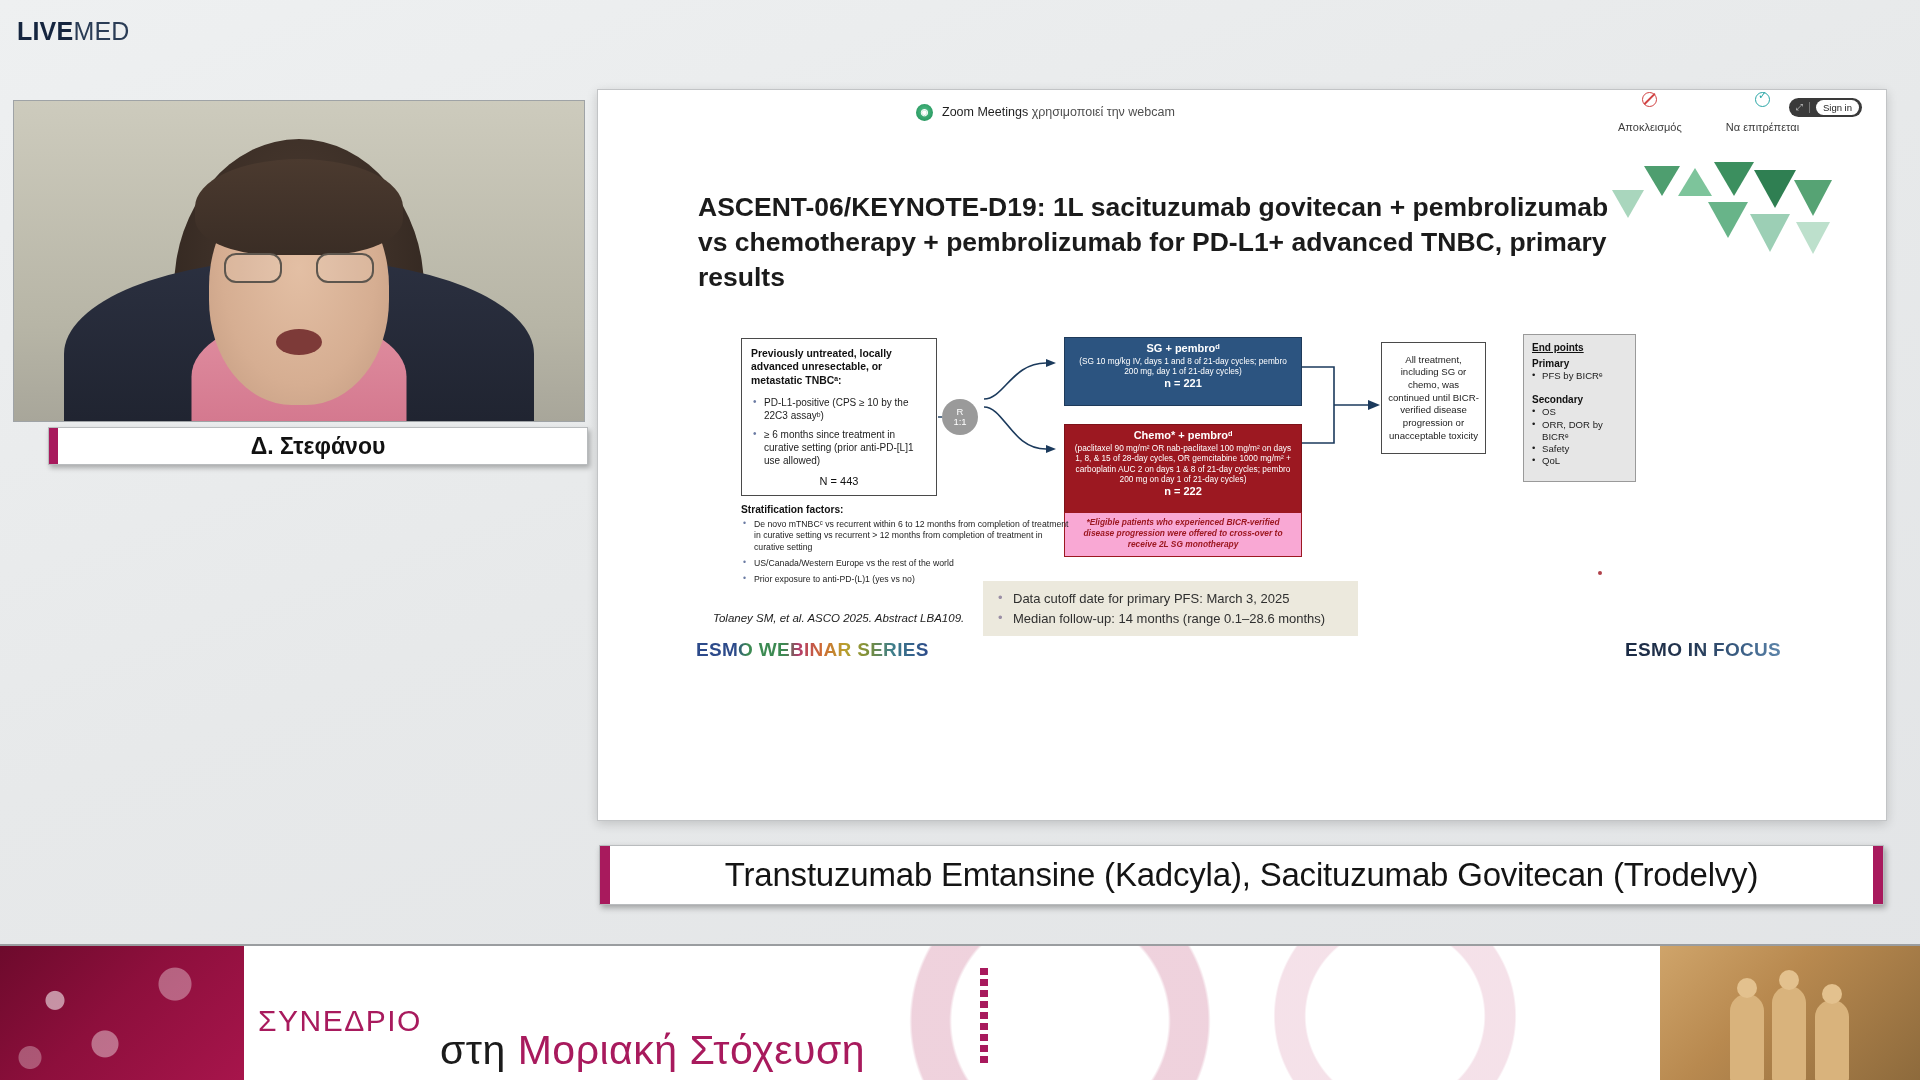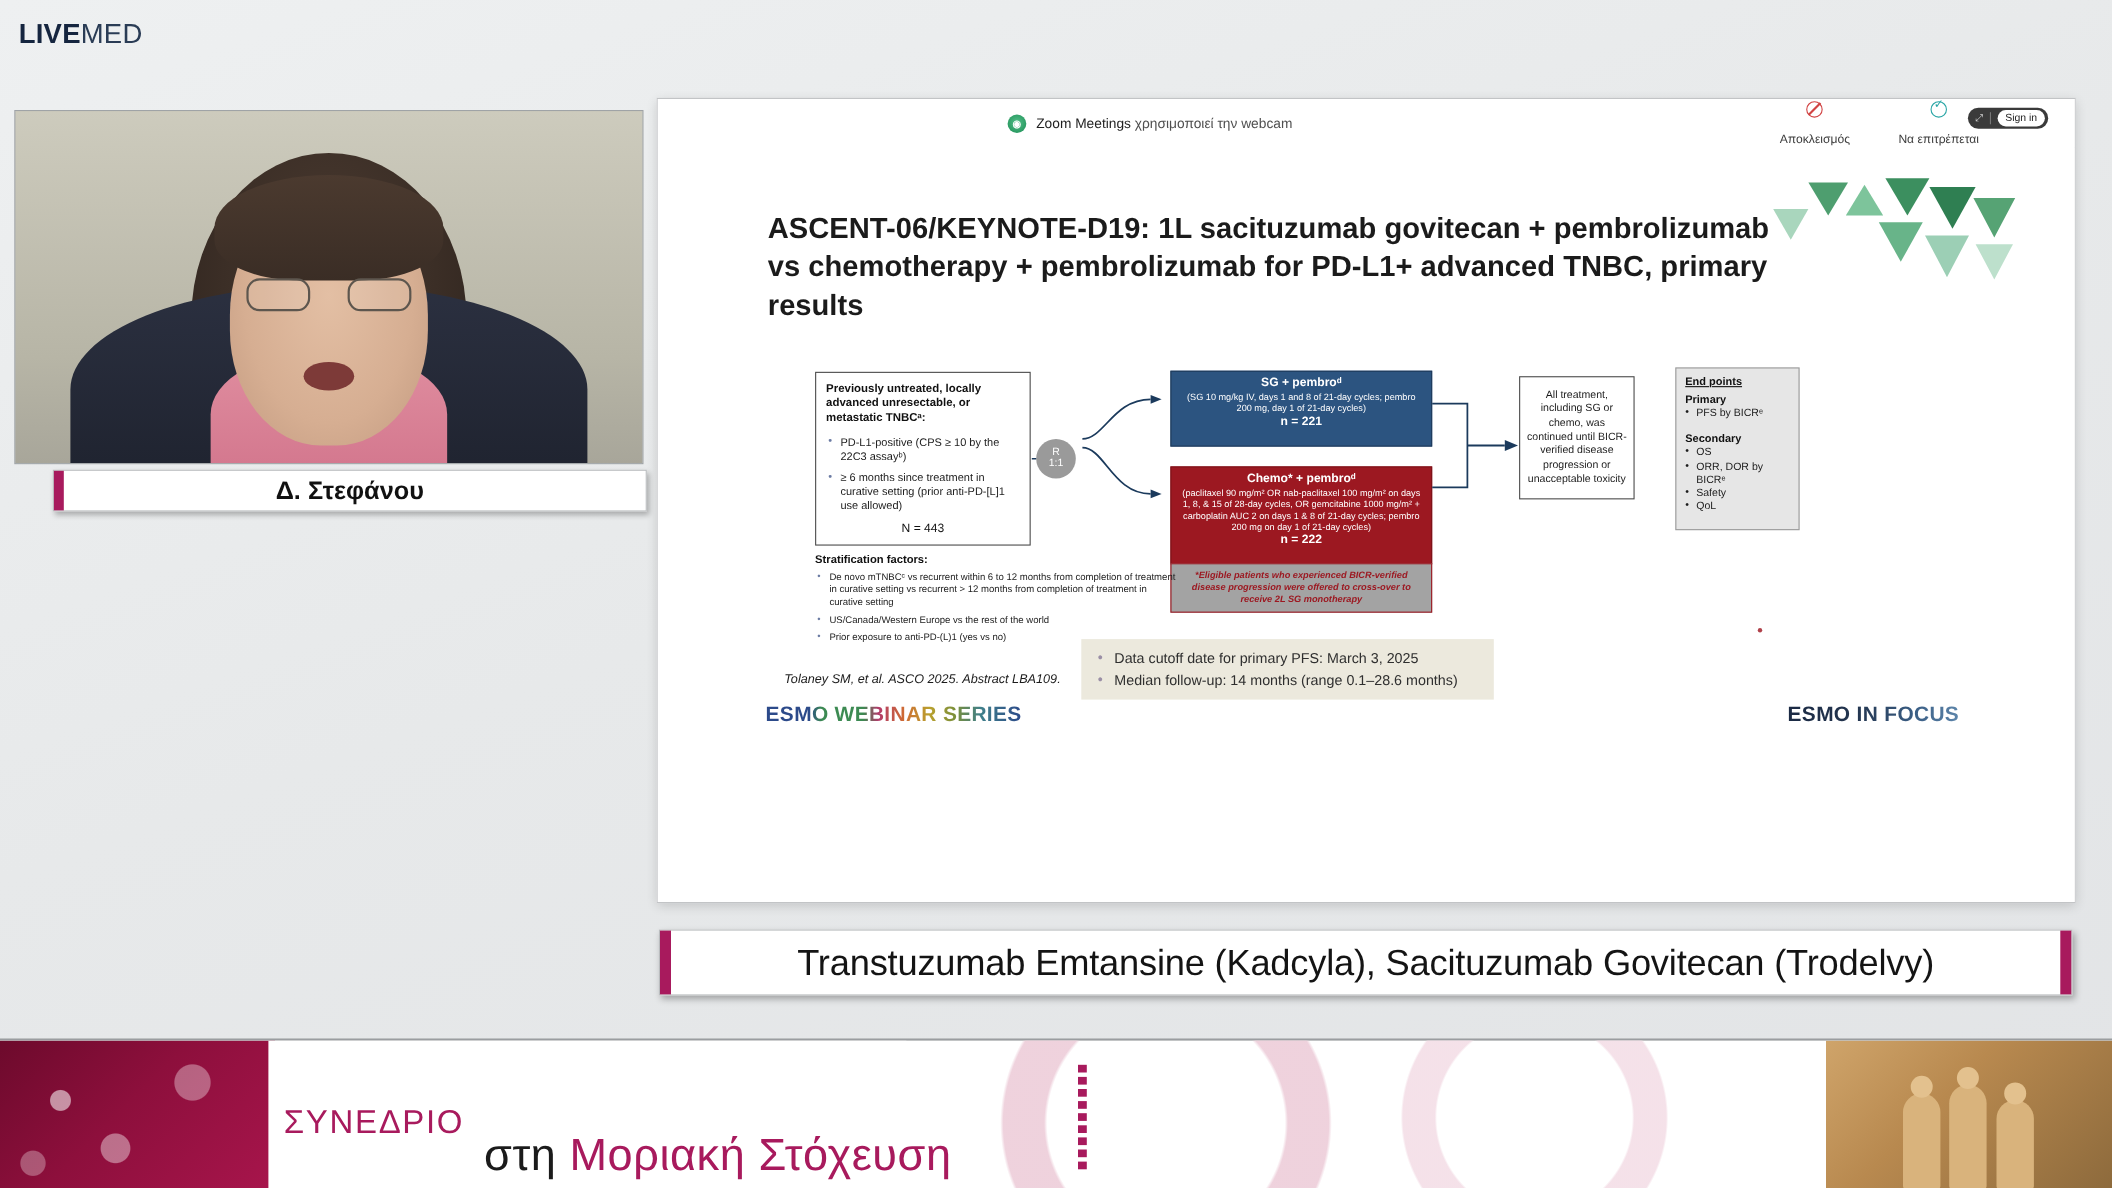--- a/index.html
+++ b/index.html
@@ -157,21 +157,21 @@
   .b-chemo {
     left:466px; top:290px; width:238px; height:89px;
     background:#9c1821; border:1px solid #7d1219; color:#fff; padding:4px 6px; text-align:center;
   }
   .b-chemo .t { font-size:11px; font-weight:700; margin-bottom:2px; }
   .b-chemo .d { font-size:8.3px; line-height:1.25; }
   .b-chemo .n { font-size:11px; font-weight:700; margin-top:1px; }
 
   .b-cross {
     left:466px; top:378px; width:238px; height:45px;
-    background:#a3a3a3; border:1px solid #9c1821; color:#9c1821;
+    background:#f9a8d4; border:1px solid #9c1821; color:#9c1821;
     font-style:italic; font-weight:700; font-size:8.4px; line-height:1.28;
     text-align:center; padding:4px 6px;
   }
 
   .b-cont {
     left:783px; top:208px; width:105px; height:112px;
     border:1px solid #4a4a4a; background:#fff; padding:5px;
     text-align:center; font-size:9.6px; line-height:1.32; color:#1c1c1c;
     display:flex; align-items:center; justify-content:center;
   }

